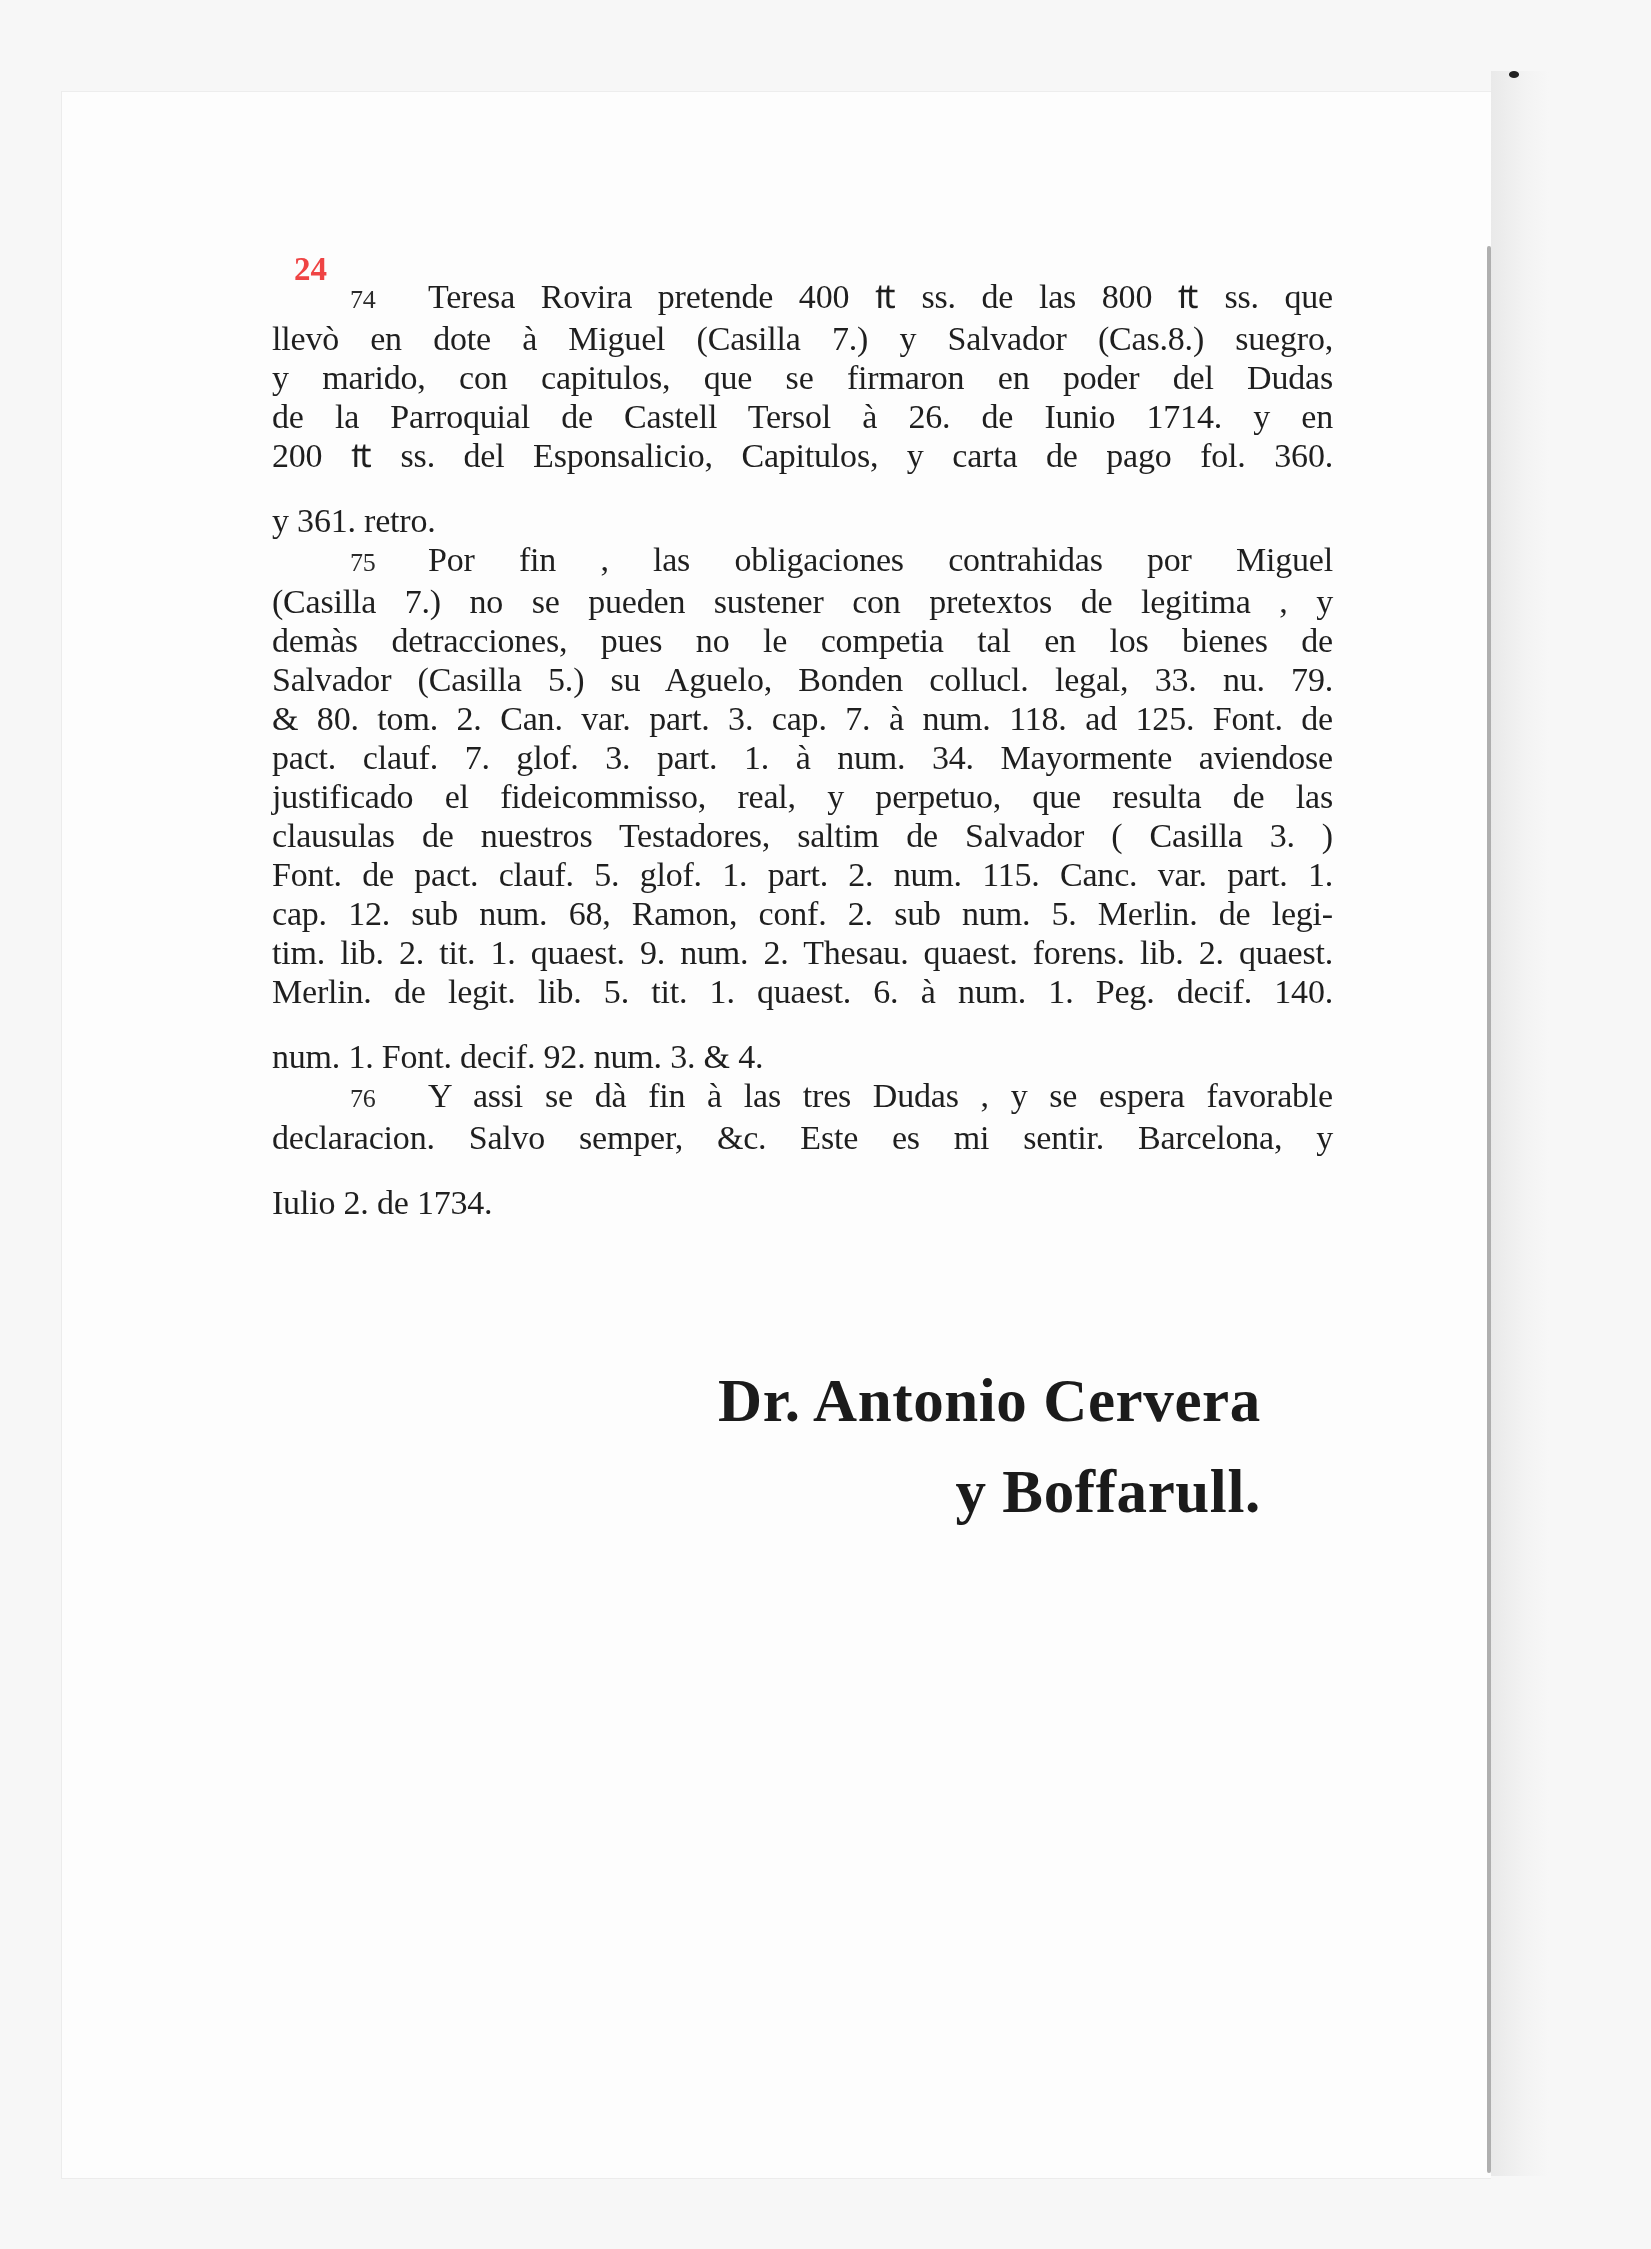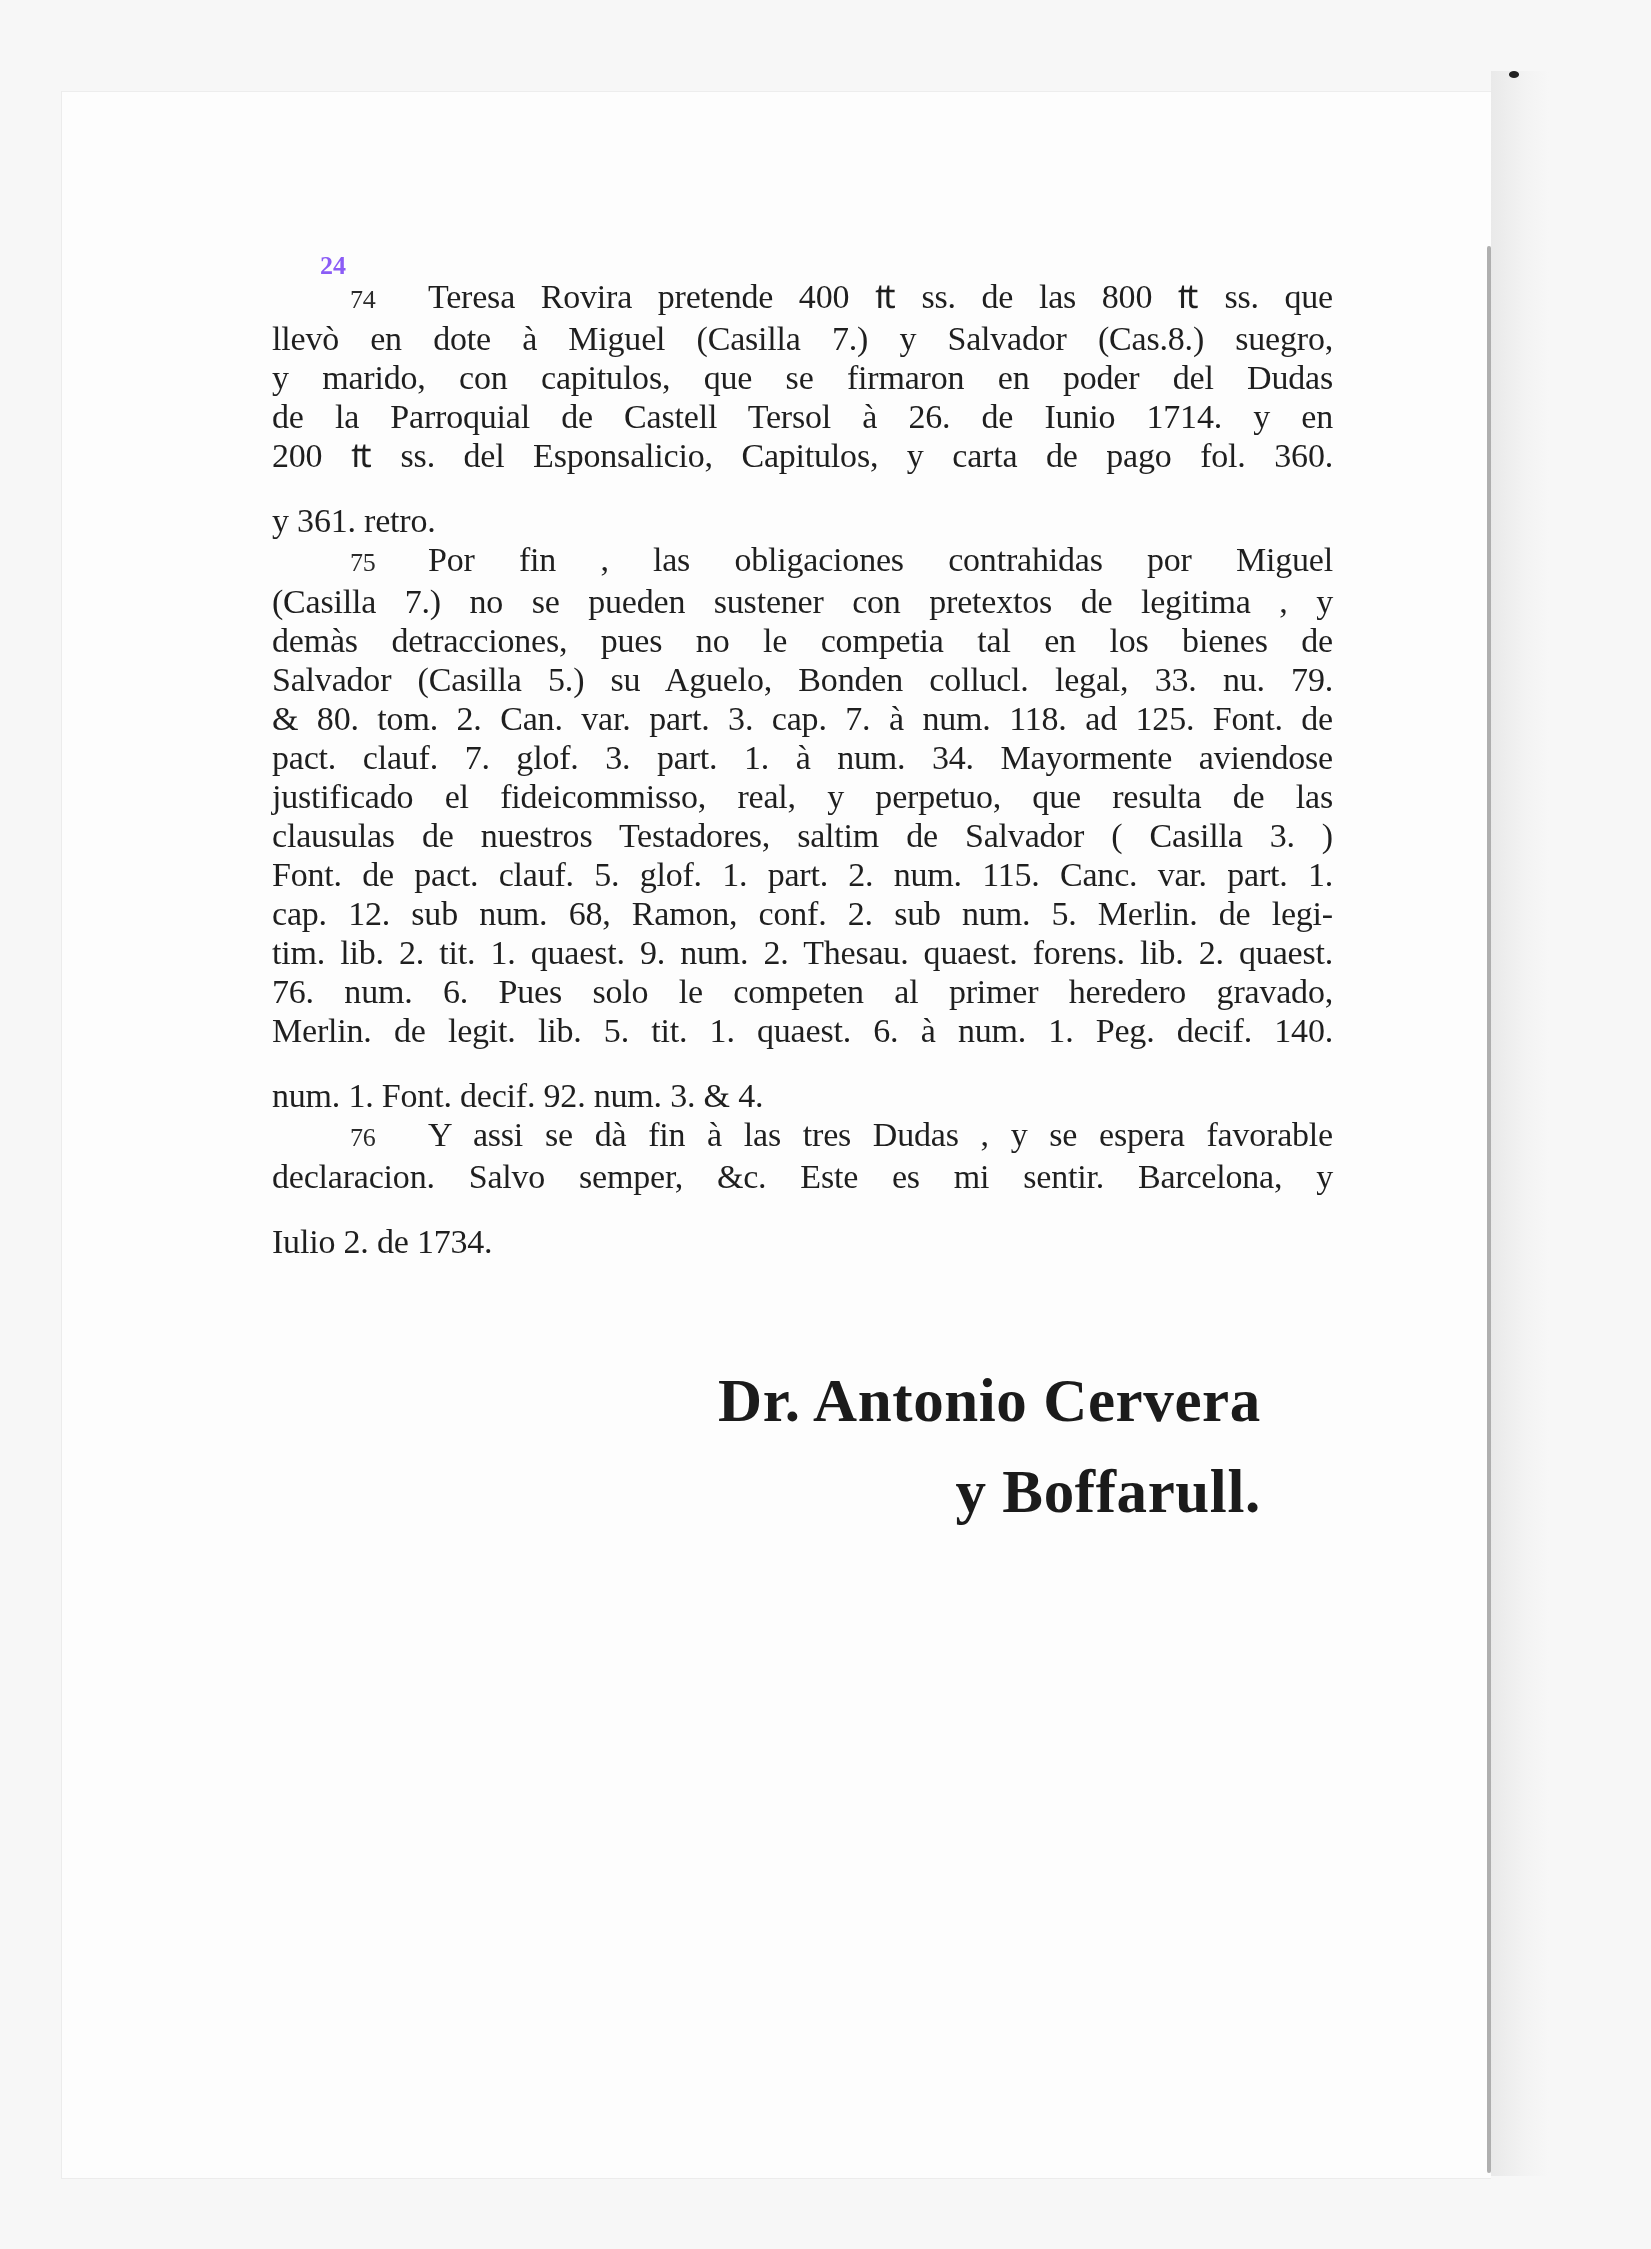--- a/index.html
+++ b/index.html
@@ -28,22 +28,22 @@
     width: 3.9px; height: 1927px;
     background: #6f6f6f; opacity: 0.55;
     border-radius: 1.9px;
   }
   .speck {
     position: absolute; left: 1509px; top: 71px;
     width: 10.3px; height: 6.5px; border-radius: 50%;
     background: #222;
   }
   .page-number {
-    position: absolute; left: 320px; top: 251px;
-    font-size: 26px; font-weight: bold; color: #8b5cf6;
+    position: absolute; left: 294px; top: 251px;
+    font-size: 33px; font-weight: bold; color: #ef4444;
   }
   .body-text {
     position: absolute; left: 272px; top: 277px;
     width: 1061px;
     font-size: 34px; line-height: 39px;
     text-align: justify;
     letter-spacing: -0.2px;
   }
   .para { margin: 0; text-indent: 0; }
   .para-num {
@@ -88,21 +88,20 @@
     <span class="line">(Casilla 7.) no se pueden sustener con pretextos de legitima , y</span>
     <span class="line">demàs detracciones, pues no le competia tal en los bienes de</span>
     <span class="line">Salvador (Casilla 5.) su Aguelo, Bonden collucl. legal, 33. nu. 79.</span>
     <span class="line">&amp; 80. tom. 2. Can. var. part. 3. cap. 7. à num. 118. ad 125. Font. de</span>
     <span class="line">pact. clauf. 7. glof. 3. part. 1. à num. 34. Mayormente aviendose</span>
     <span class="line">justificado el fideicommisso, real, y perpetuo, que resulta de las</span>
     <span class="line">clausulas de nuestros Testadores, saltim de Salvador ( Casilla 3. )</span>
     <span class="line">Font. de pact. clauf. 5. glof. 1. part. 2. num. 115. Canc. var. part. 1.</span>
     <span class="line">cap. 12. sub num. 68, Ramon, conf. 2. sub num. 5. Merlin. de legi-</span>
     <span class="line">tim. lib. 2. tit. 1. quaest. 9. num. 2. Thesau. quaest. forens. lib. 2. quaest.</span>
-    <span class="line">76. num. 6. Pues solo le competen al primer heredero gravado,</span>
     <span class="line">Merlin. de legit. lib. 5. tit. 1. quaest. 6. à num. 1. Peg. decif. 140.</span>
     <span class="line last">num. 1. Font. decif. 92. num. 3. &amp; 4.</span>
   </div>
 
   <div class="para">
     <span class="line ind"><span class="para-num">76</span><span>Y assi se dà fin à las tres Dudas , y se espera favorable</span></span>
     <span class="line">declaracion. Salvo semper, &amp;c. Este es mi sentir. Barcelona, y</span>
     <span class="line last">Iulio 2. de 1734.</span>
   </div>
 </div>

